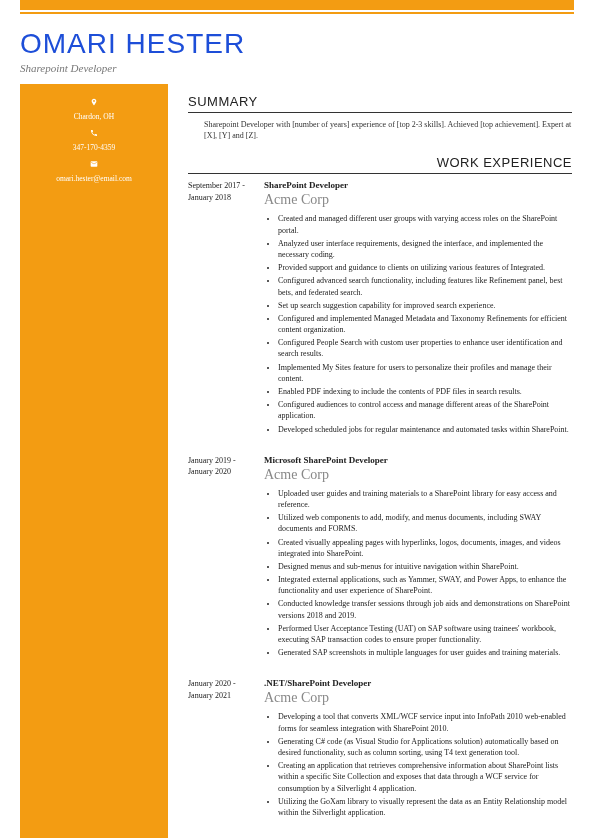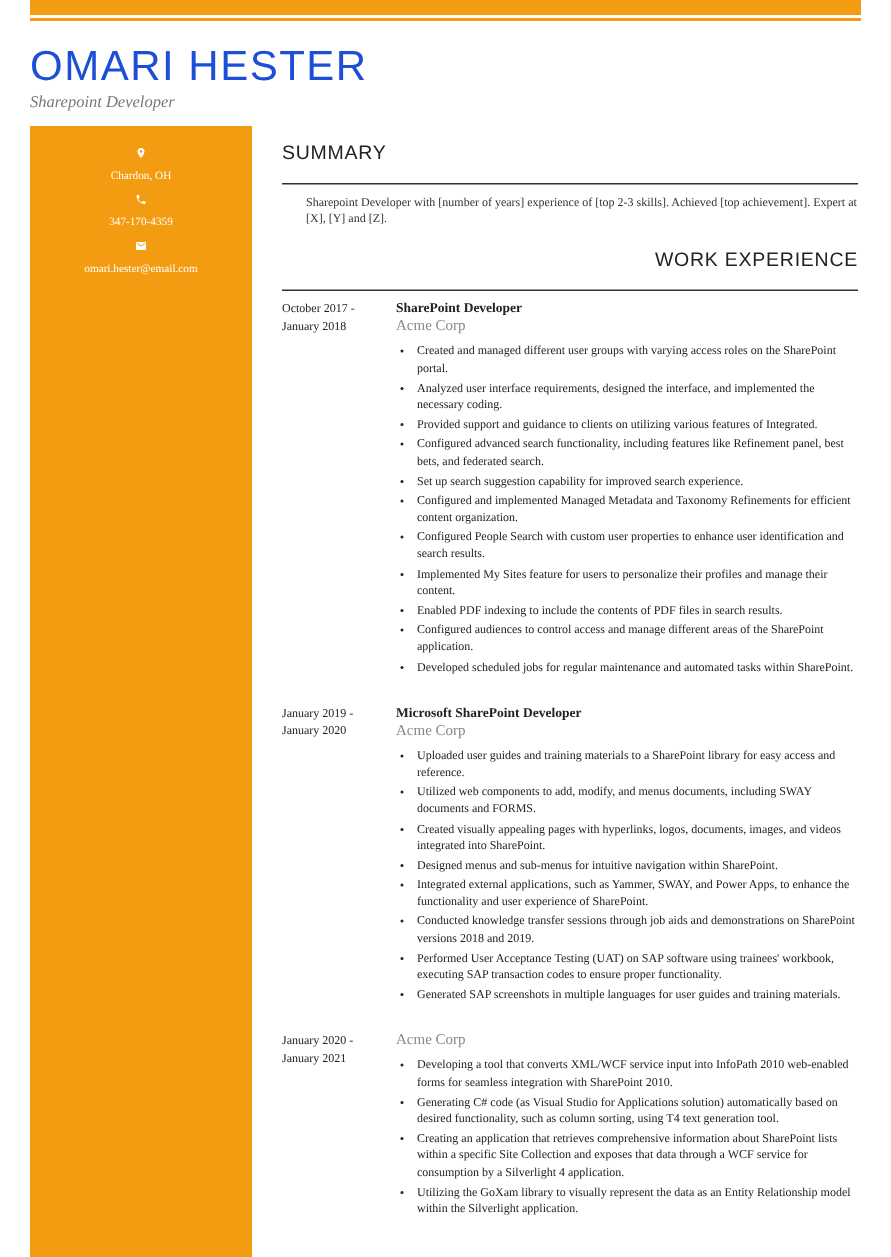--- a/index.html
+++ b/index.html
@@ -6,28 +6,28 @@
 body { font-family: Georgia, 'Times New Roman', serif; font-size: 8.5px; color: #222; background: #fff; width: 594px; }
 .page { width: 594px; min-height: 838px; }
 .header { padding: 14px 20px 10px 20px; }
 .name { font-family: 'Helvetica Neue', Arial, sans-serif; font-size: 28px; font-weight: 400; letter-spacing: 1px; color: #1d4ed8; }
 .title { font-family: Georgia, serif; font-style: italic; font-size: 11px; color: #777; margin-top: 2px; }
 .main { display: flex; }
 .sidebar { width: 148px; background: #f39c12; color: #fff; padding: 14px 10px; min-height: 720px; margin-left: 20px; flex-shrink: 0; }
 .contact-item { display: flex; align-items: center; gap: 6px; margin-bottom: 8px; font-size: 7.5px; flex-direction: column; }
 .contact-item svg { width: 8px; height: 8px; flex-shrink: 0; fill: #fff; }
 .content { flex: 1; padding: 10px 22px 20px 20px; }
-.section-head { font-family: 'Helvetica Neue', Arial, sans-serif; font-size: 13px; font-weight: 400; letter-spacing: 0.5px; color: #222; padding-bottom: 13px; border-bottom: 1px solid #333; margin-bottom: 6px; margin-top: 0; }
+.section-head { font-family: 'Helvetica Neue', Arial, sans-serif; font-size: 13px; font-weight: 400; letter-spacing: 0.5px; color: #222; padding-bottom: 3px; border-bottom: 1px solid #333; margin-bottom: 6px; margin-top: 0; }
 .section + .section .section-head { margin-top: 14px; text-align: right; }
 .summary-text { font-size: 8px; line-height: 1.4; color: #333; margin-left: 16px; }
 .job { display: flex; gap: 12px; margin-bottom: 18px; }
 .job-date { width: 64px; flex-shrink: 0; font-size: 8px; color: #222; line-height: 1.4; }
 .job-body { flex: 1; }
 .job-title { font-family: Georgia, serif; font-size: 9px; font-weight: 600; color: #222; margin-bottom: 2px; }
-.job-company { font-size: 10px; color: #888; margin-bottom: 5px; }
+.job-company { font-size: 14px; color: #888; margin-bottom: 5px; }
 .job-bullets { list-style: disc; padding-left: 14px; }
 .job-bullets li { font-size: 8px; line-height: 1.4; margin-bottom: 2px; color: #222; font-family: Liberation Serif, serif; }
 </style>
 </head>
 <body>
 
 <div class="page">
   <div style="height:10px;background:#f39c12;margin:0 20px 2px 20px;"></div>
   <div style="height:2px;background:#f39c12;margin:0 20px;"></div>
 
@@ -61,21 +61,21 @@
     <div class="content">
       <div class="section">
         <div class="section-head">SUMMARY</div>
         <div class="summary-text">Sharepoint Developer with [number of years] experience of [top 2-3 skills]. Achieved [top achievement]. Expert at [X], [Y] and [Z].</div>
       </div>
 
       <div class="section">
         <div class="section-head">WORK EXPERIENCE</div>
         <div id="jobs">
             <div class="job">
-              <div class="job-date">October 2017 - January 2018</div>
+              <div class="job-date">September 2017 - January 2018</div>
               <div class="job-body">
                 <div class="job-title">SharePoint Developer</div>
                 <div class="job-company">Acme Corp</div>
                 <ul class="job-bullets">
                   <li>Created and managed different user groups with varying access roles on the SharePoint portal.</li>
                   <li>Analyzed user interface requirements, designed the interface, and implemented the necessary coding.</li>
                   <li>Provided support and guidance to clients on utilizing various features of Integrated.</li>
                   <li>Configured advanced search functionality, including features like Refinement panel, best bets, and federated search.</li>
                   <li>Set up search suggestion capability for improved search experience.</li>
                   <li>Configured and implemented Managed Metadata and Taxonomy Refinements for efficient content organization.</li>
@@ -100,20 +100,21 @@
                   <li>Integrated external applications, such as Yammer, SWAY, and Power Apps, to enhance the functionality and user experience of SharePoint.</li>
                   <li>Conducted knowledge transfer sessions through job aids and demonstrations on SharePoint versions 2018 and 2019.</li>
                   <li>Performed User Acceptance Testing (UAT) on SAP software using trainees' workbook, executing SAP transaction codes to ensure proper functionality.</li>
                   <li>Generated SAP screenshots in multiple languages for user guides and training materials.</li>
                 </ul>
               </div>
             </div>
             <div class="job">
               <div class="job-date">January 2020 - January 2021</div>
               <div class="job-body">
+                <div class="job-title">.NET/SharePoint Developer</div>
                 <div class="job-company">Acme Corp</div>
                 <ul class="job-bullets">
                   <li>Developing a tool that converts XML/WCF service input into InfoPath 2010 web-enabled forms for seamless integration with SharePoint 2010.</li>
                   <li>Generating C# code (as Visual Studio for Applications solution) automatically based on desired functionality, such as column sorting, using T4 text generation tool.</li>
                   <li>Creating an application that retrieves comprehensive information about SharePoint lists within a specific Site Collection and exposes that data through a WCF service for consumption by a Silverlight 4 application.</li>
                   <li>Utilizing the GoXam library to visually represent the data as an Entity Relationship model within the Silverlight application.</li>
                 </ul>
               </div>
             </div>
           </div>

